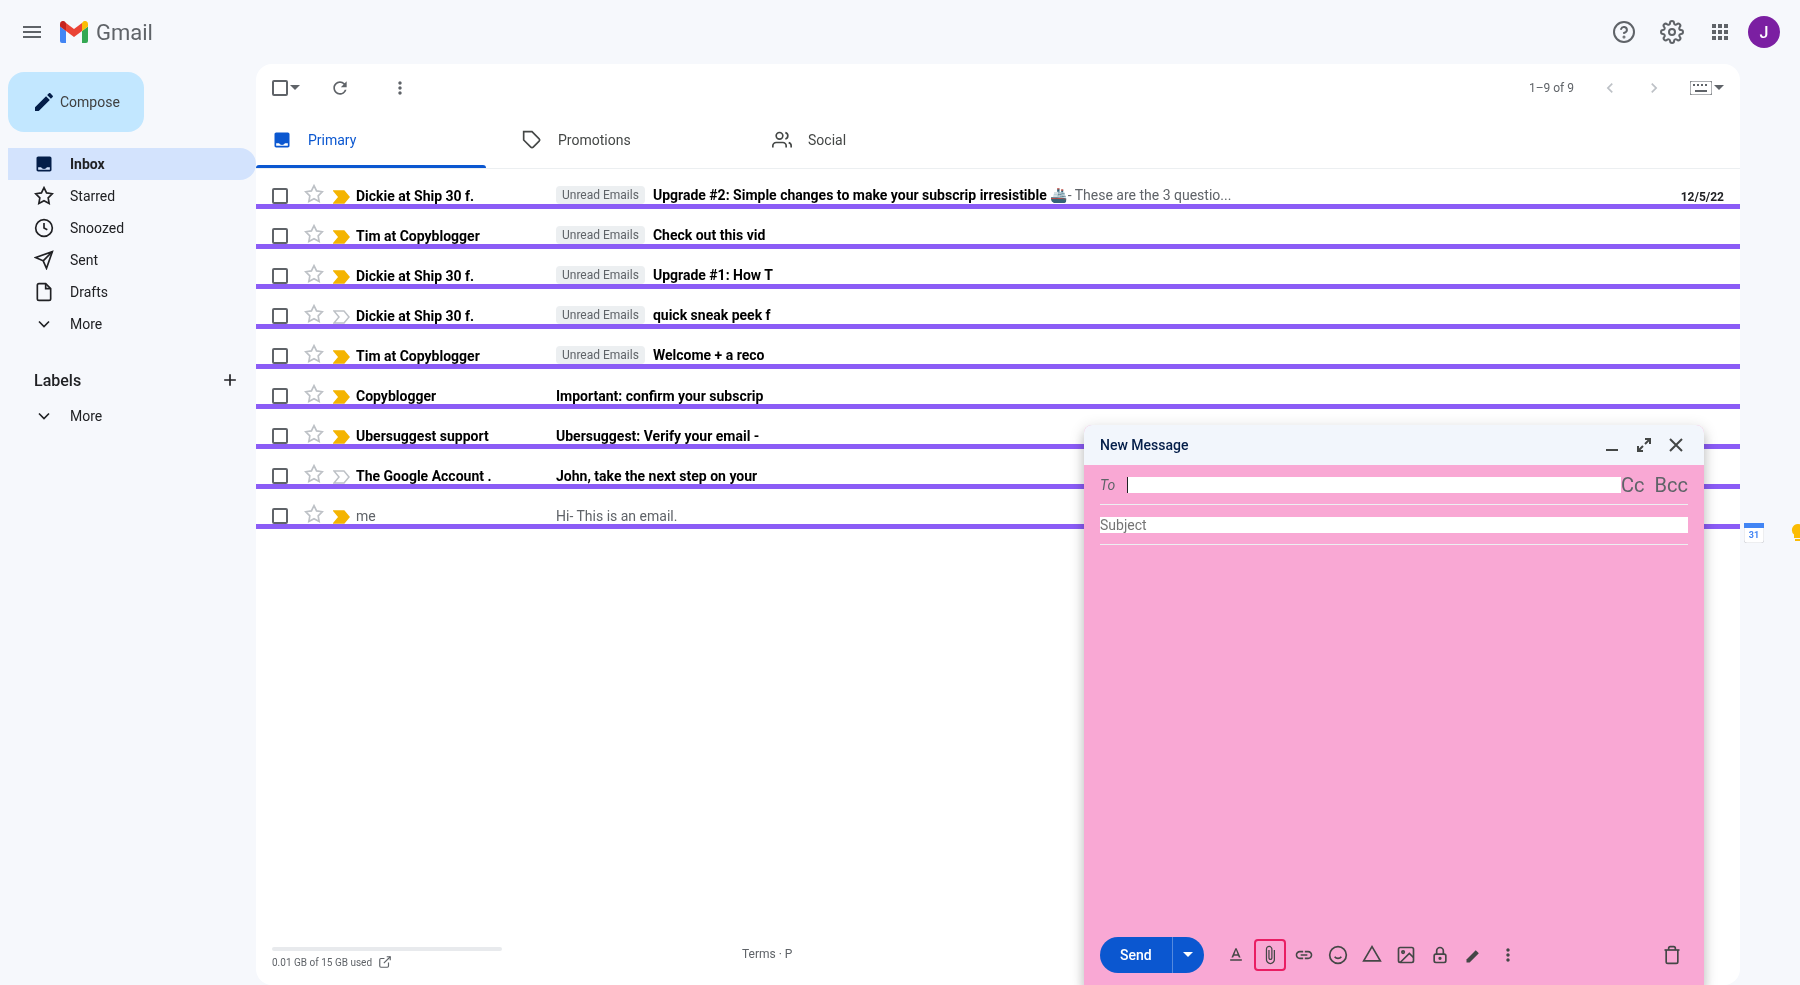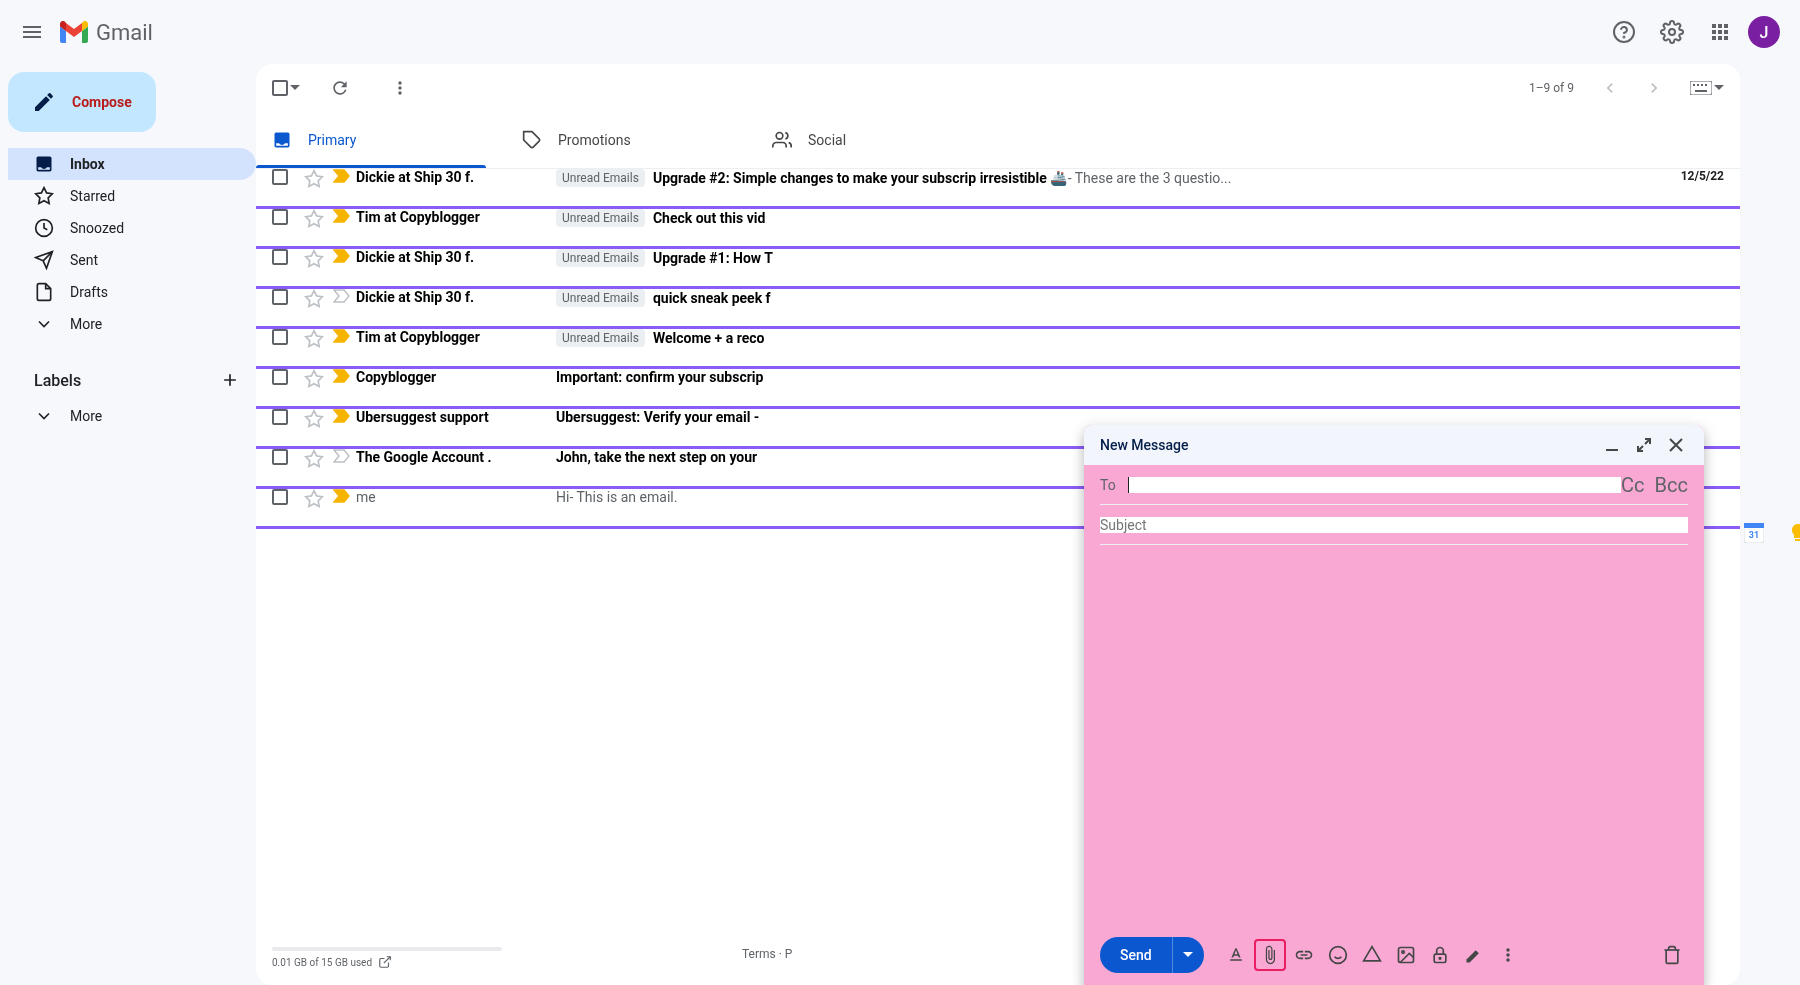--- a/index.html
+++ b/index.html
@@ -15,21 +15,21 @@
 .search-icon-btn { width: 40px; height: 40px; display: flex; align-items: center; justify-content: center; }
 .search-input { flex: 1; border: none; background: transparent; font-size: 16px; outline: none; color: #5f6368; }
 .tune-btn { width: 40px; height: 40px; display: flex; align-items: center; justify-content: center; }
 .header-right { margin-left: auto; display: flex; align-items: center; gap: 8px; padding-right: 12px; }
 .icon-btn { width: 40px; height: 40px; display: flex; align-items: center; justify-content: center; border-radius: 50%; cursor: pointer; }
 .avatar { width: 32px; height: 32px; border-radius: 50%; background: #7b1fa2; color: #fff; display: flex; align-items: center; justify-content: center; font-size: 16px; font-weight: 500; }
 
 
 .body-area { display: flex; height: calc(100% - 64px); }
 .sidebar { width: 256px; padding: 8px 0 0 8px; }
-.compose-btn { display: flex; align-items: center; gap: 16px; background: #c2e7ff; border: none; border-radius: 16px; padding: 18px 24px; font-size: 14px; font-weight: 700; color: #b91c1c; cursor: pointer; margin-bottom: 16px; }
+.compose-btn { display: flex; align-items: center; gap: 4px; background: #c2e7ff; border: none; border-radius: 16px; padding: 18px 24px; font-size: 14px; font-weight: 400; color: #404040; cursor: pointer; margin-bottom: 16px; }
 .nav-list { list-style: none; }
 .nav-item { display: flex; align-items: center; gap: 16px; height: 32px; padding: 0 12px 0 26px; border-radius: 0 16px 16px 0; font-size: 14px; color: #202124; cursor: pointer; }
 .nav-item.active { background: #d3e3fd; font-weight: 700; }
 .labels-header { display: flex; align-items: center; justify-content: space-between; padding: 0 12px 0 26px; margin-top: 20px; height: 40px; }
 .labels-title { font-size: 16px; font-weight: 500; color: #202124; }
 .plus-btn { width: 28px; height: 28px; display: flex; align-items: center; justify-content: center; cursor: pointer; }
 
 
 .main { flex: 1; background: #fff; border-radius: 16px; margin: 0 60px 0 0; overflow: hidden; display: flex; flex-direction: column; }
 .toolbar { display: flex; align-items: center; height: 48px; padding: 0 16px; }
@@ -42,21 +42,21 @@
 .input-tools { display: flex; align-items: center; gap: 2px; }
 
 
 .tabs { display: flex; border-bottom: 1px solid #eceff1; }
 .tab { display: flex; align-items: center; gap: 16px; padding: 0 16px; height: 56px; min-width: 250px; cursor: pointer; font-size: 14px; color: #444746; position: relative; }
 .tab.active { color: #0b57d0; }
 .tab.active::after { content: ''; position: absolute; bottom: 0; left: 0; right: 20px; height: 3px; background: #0b57d0; border-radius: 3px 3px 0 0; }
 
 
 .email-list { flex: 1; }
-.email-row { display: flex; align-items: flex-start; height: 40px; padding: 0 16px; border-bottom: 3px solid #8b5cf6; cursor: pointer; font-size: 14px; }
+.email-row { display: flex; align-items: flex-end; height: 40px; padding: 0 16px; border-bottom: 5px solid #8b5cf6; cursor: pointer; font-size: 14px; }
 .email-row .checkbox { margin-right: 12px; }
 .star-cell { width: 28px; display: flex; align-items: center; justify-content: center; }
 .important-cell { width: 28px; display: flex; align-items: center; justify-content: center; }
 .sender { width: 200px; font-weight: 700; white-space: nowrap; overflow: hidden; text-overflow: ellipsis; }
 .email-row.read .sender { font-weight: 400; color: #5f6368; }
 .label-chip { background: #eceff1; color: #5f6368; font-size: 12px; padding: 2px 6px; border-radius: 4px; margin-right: 8px; white-space: nowrap; }
 .subject-area { flex: 1; display: flex; align-items: center; white-space: nowrap; overflow: hidden; text-overflow: ellipsis; }
 .subject { font-weight: 700; }
 .email-row.read .subject { font-weight: 400; color: #5f6368; }
 .snippet { color: #5f6368; font-weight: 400; }
@@ -74,21 +74,21 @@
 .side-bottom { margin-top: auto; margin-bottom: 30px; }
 
 
 .compose-window { position: absolute; bottom: 0; right: 96px; width: 620px; height: 560px; background: #f9a8d4; border-radius: 8px 8px 0 0; box-shadow: 0 8px 10px 1px rgba(0,0,0,.14), 0 3px 14px 2px rgba(0,0,0,.12); display: flex; flex-direction: column; }
 .compose-header { background: #f2f6fc; height: 40px; border-radius: 8px 8px 0 0; display: flex; align-items: center; padding: 0 16px; }
 .compose-title { font-size: 14px; font-weight: 500; color: #041e49; }
 .compose-header-icons { margin-left: auto; display: flex; gap: 8px; }
 .compose-header-icon { width: 24px; height: 24px; display: flex; align-items: center; justify-content: center; cursor: pointer; }
 .compose-fields { padding: 0 16px; }
 .compose-field { display: flex; align-items: center; height: 40px; border-bottom: 1px solid #eceff1; font-size: 14px; }
-.to-label { color: #5f6368; margin-right: 12px; }
+.to-label { color: #5f6368; margin-right: 12px; font-style: italic; }
 .cc-bcc { margin-left: auto; display: flex; gap: 10px; color: #5f6368; font-size: 20px; }
 .compose-field input { border: none; outline: none; flex: 1; font-size: 14px; }
 .compose-body { flex: 1; padding: 16px; }
 .compose-toolbar { display: flex; align-items: center; padding: 12px 16px; gap: 0; }
 .send-btn-group { display: flex; justify-content: space-between; }
 .send-btn { background: #0b57d0; color: #fff; border: none; border-radius: 18px 0 0 18px; padding: 0 20px; height: 36px; font-size: 14px; font-weight: 500; cursor: pointer; }
 .send-more { background: #0b57d0; border: none; border-radius: 0 18px 18px 0; width: 32px; height: 36px; display: flex; align-items: center; justify-content: center; border-left: 1px solid rgba(255,255,255,0.3); cursor: pointer; }
 .compose-tool-icons { display: flex; align-items: center; gap: 2px; margin-left: 16px; }
 .tool-icon { width: 32px; height: 32px; display: flex; align-items: center; justify-content: center; cursor: pointer; border-radius: 4px; color: #444746; }
 .tool-icon.highlighted { border: 2px solid #e91e63; border-radius: 4px; }

